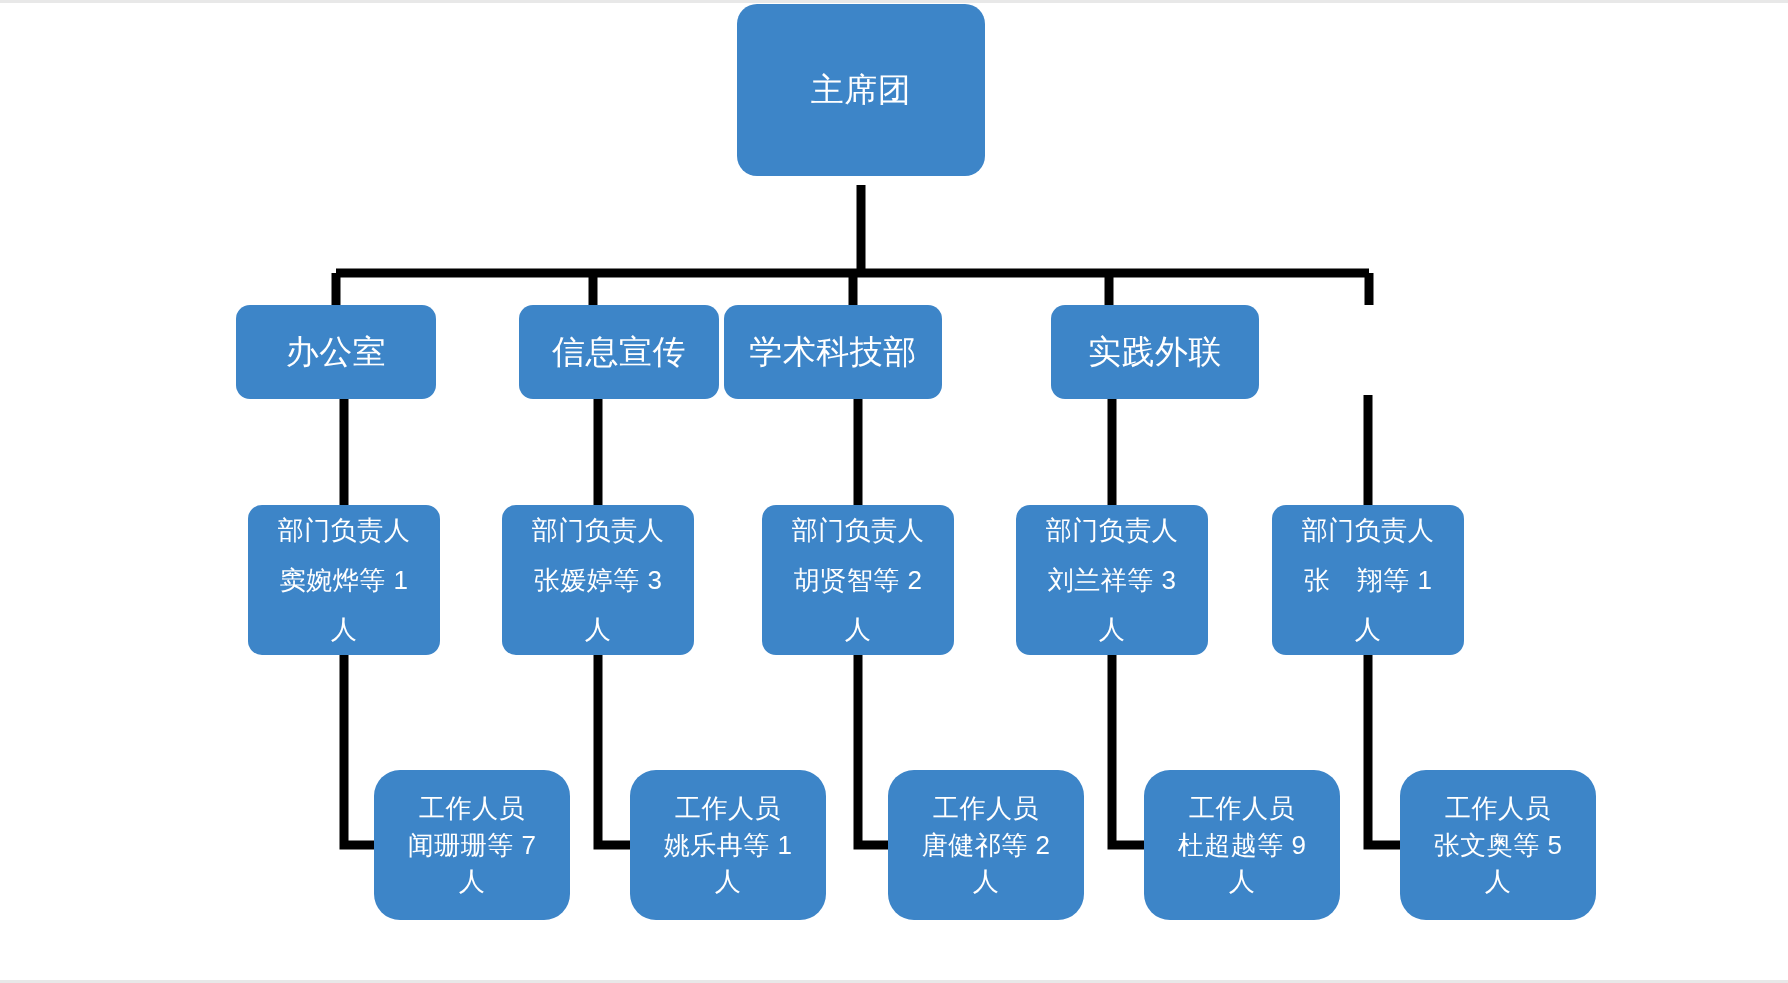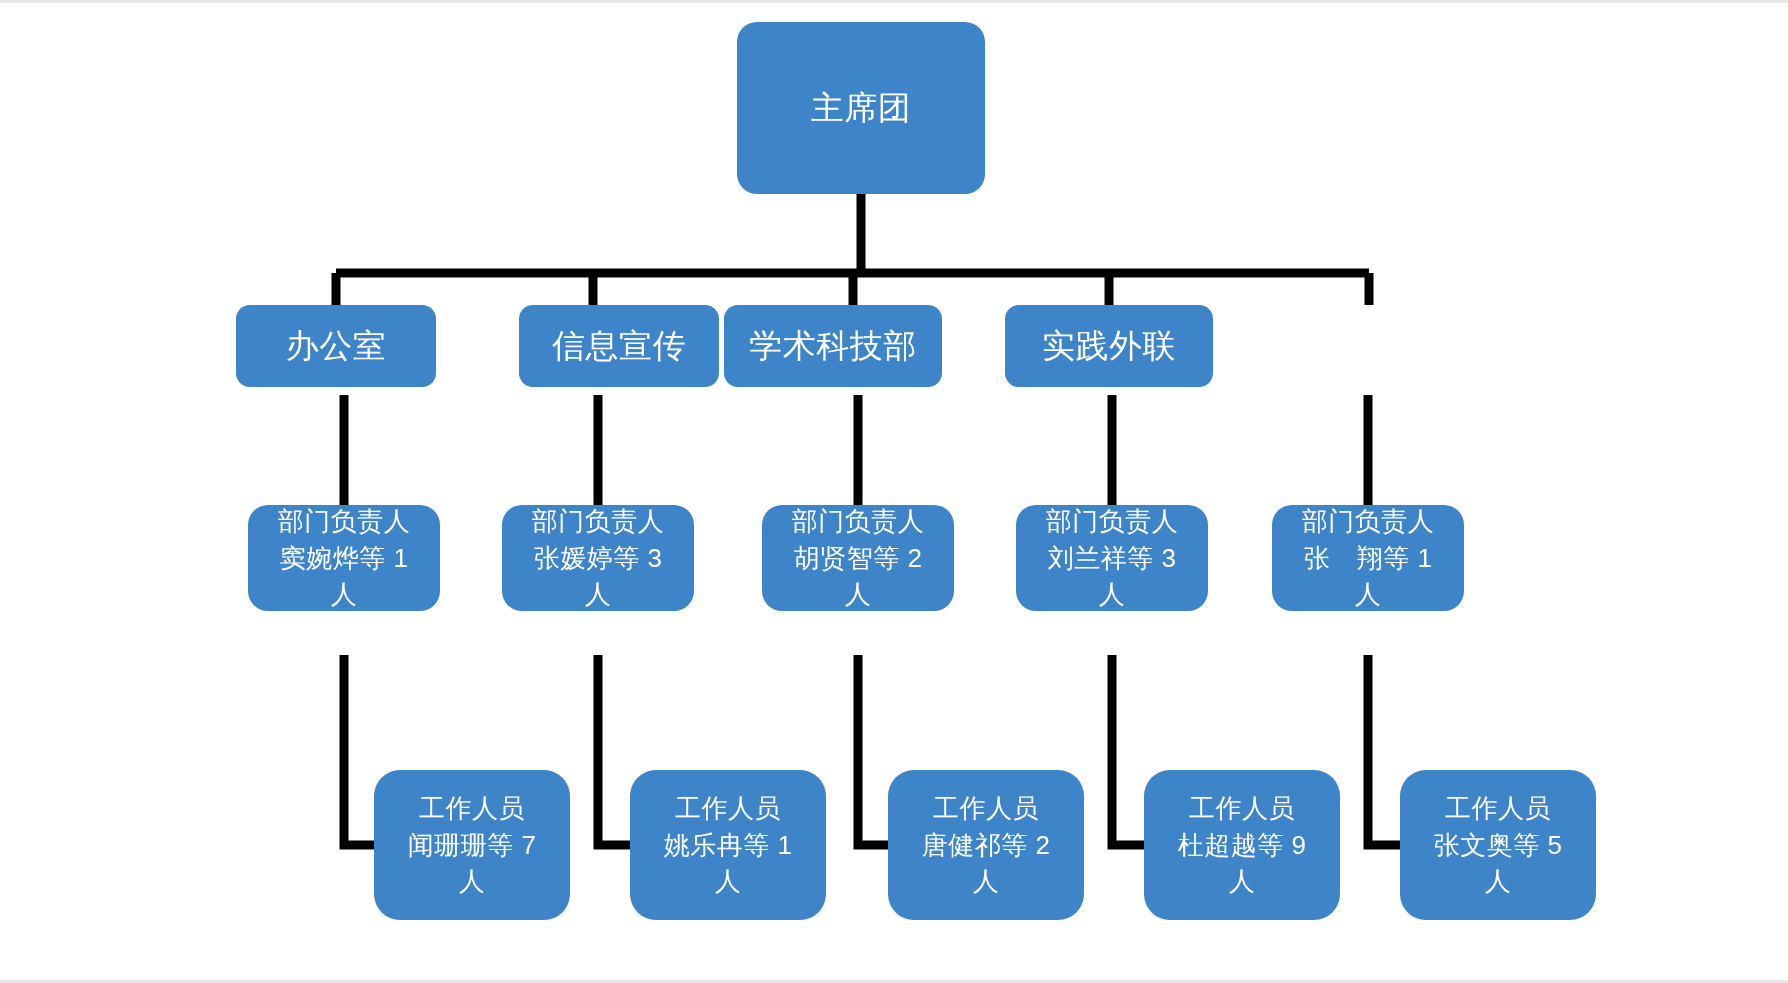--- a/index.html
+++ b/index.html
@@ -56,48 +56,49 @@
     z-index: 2;
   }
   .node .ln {
     display: block;
     white-space: pre;
   }
 
   
   .node.root {
     left: 737px;
-    top: 22px;
+    top: 4px;
     width: 248px;
     height: 172px;
     border-radius: 20px;
     font-size: 33px;
   }
   .node.root .ln + .ln { margin-top: 16px; }
 
   
   .node.dept {
     top: 305px;
-    height: 82px;
+    height: 94px;
     font-size: 33px;
     border-radius: 14px;
   }
   .node.dept.d0 { left: 236px;  width: 200px; }
   .node.dept.d1 { left: 519px;  width: 200px; }
   .node.dept.d2 { left: 724px;  width: 218px; }
-  .node.dept.d3 { left: 1005px; width: 208px; }
+  .node.dept.d3 { left: 1051px; width: 208px; }
   .node.dept.d4 { left: 1261px; width: 208px; }
 
   
   .node.head {
     top: 505px;
-    height: 106px;
+    height: 150px;
     width: 192px;
     font-size: 26px;
-    border-radius: 20px;
+    border-radius: 14px;
+    gap: 13px;
   }
   .node.head.h0 { left: 248px; }
   .node.head.h1 { left: 502px; }
   .node.head.h2 { left: 762px; }
   .node.head.h3 { left: 1016px; }
   .node.head.h4 { left: 1272px; }
 
   
   .node.staff {
     top: 770px;

